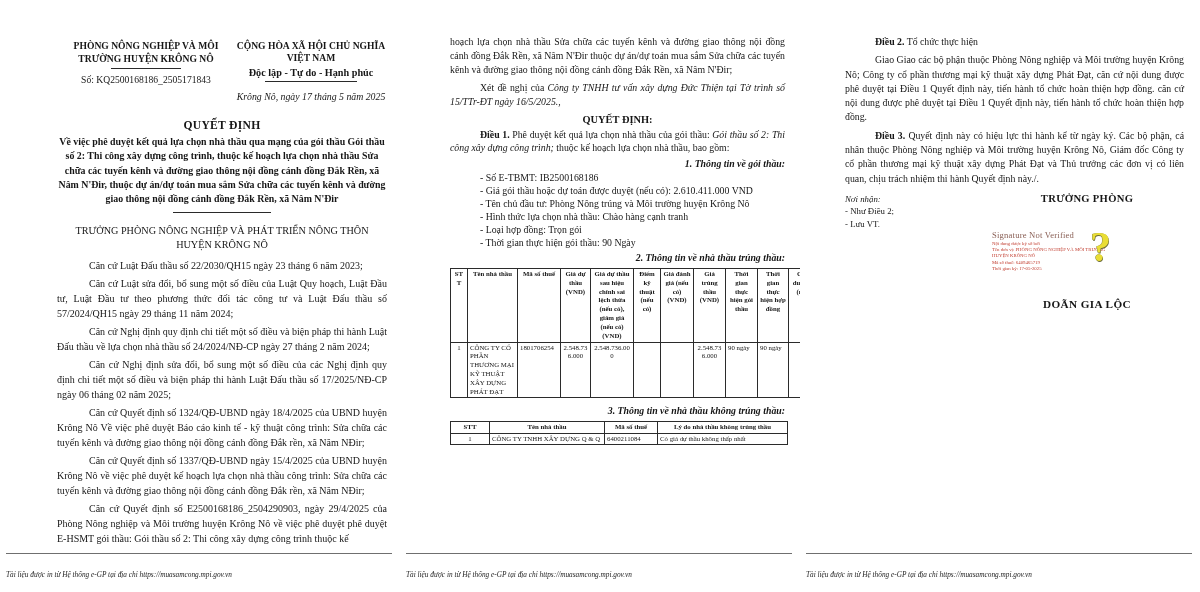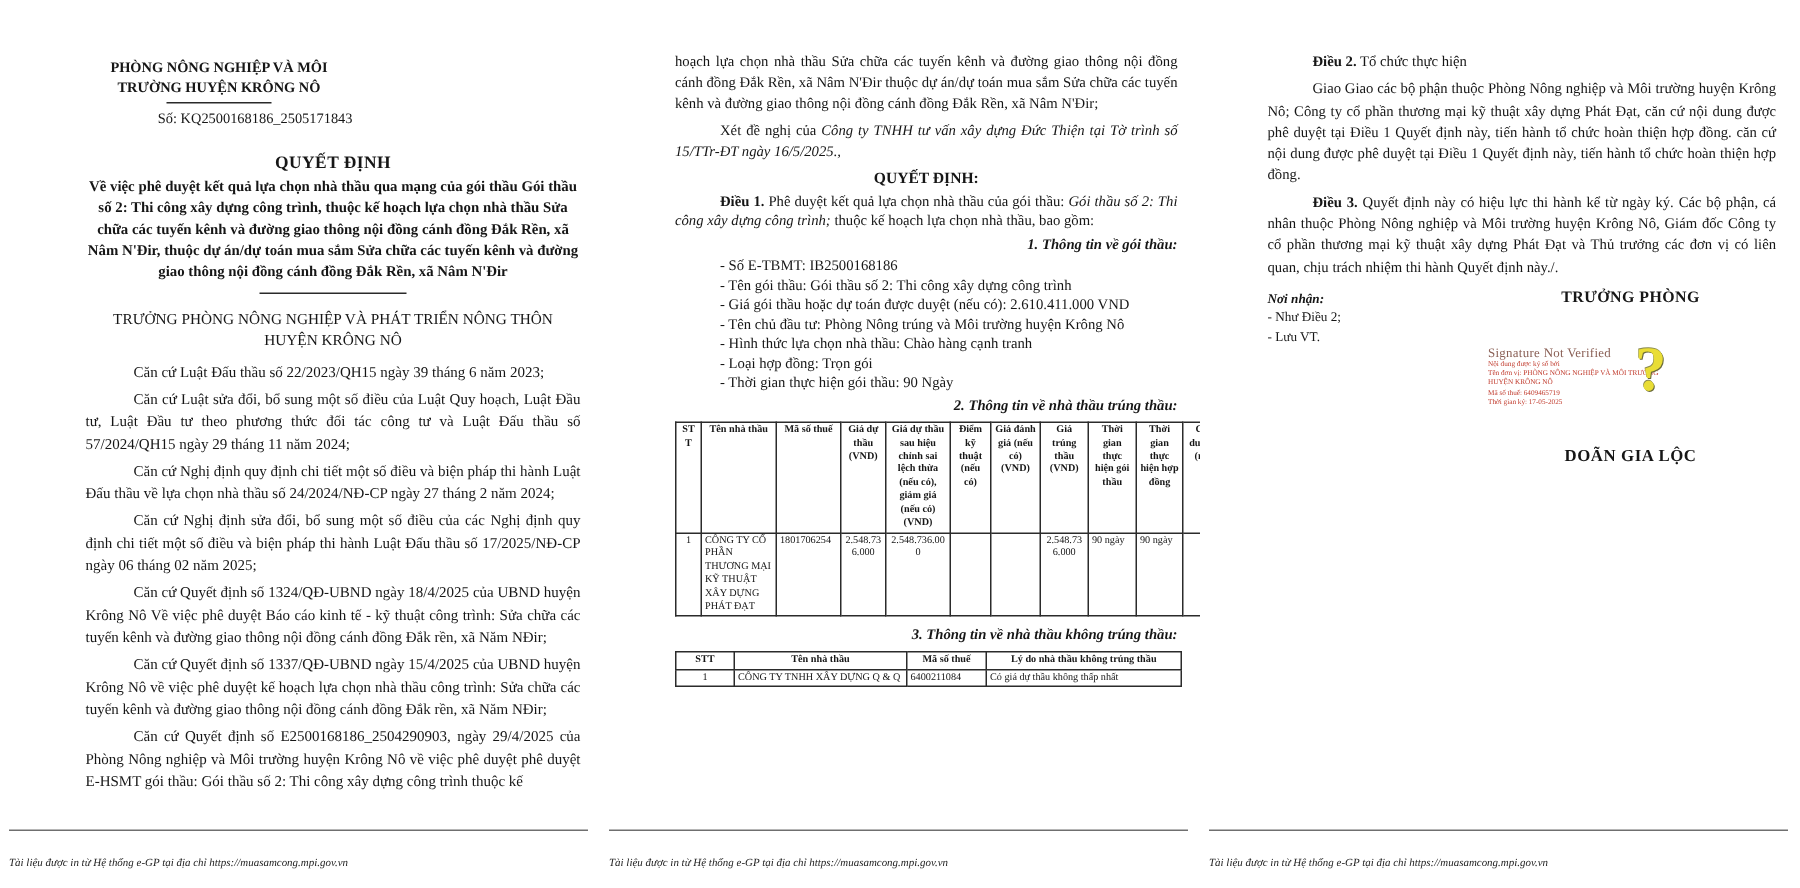--- a/index.html
+++ b/index.html
@@ -9,21 +9,21 @@
   }
   .page { position:absolute; top:0; width:400px; height:592px; overflow:hidden; background:#fff; }
   #page1 { left:0; } #page2 { left:400px; } #page3 { left:800px; }
 
   
   .content1 { padding:40px 13px 0 57px; }
   .hdr { display:flex; }
   .hdr-left { width:178px; text-align:center; font-weight:bold; font-size:9.6px; line-height:1.32; }
   .rule { border-top:1px solid #2a2a2a; height:0; }
   .rule-org { width:70px; margin:3px auto 4px; }
-  .doc-number { font-weight:normal; text-align:right; font-size:9.6px; margin-top:5px; }
+  .doc-number { font-weight:normal; text-align:center; font-size:9.6px; margin-top:5px; }
   .hdr-right { flex:1; text-align:center; line-height:1.3; }
   .motto1 { font-weight:bold; font-size:9.6px; }
   .motto2 { font-weight:bold; font-size:10.2px; margin-top:1px; }
   .rule-motto { width:92px; margin:2px auto 0; }
   .place-date { font-style:italic; font-size:9.8px; margin-top:9px; }
   .title-block { text-align:center; margin-top:15px; }
   .doc-title { font-weight:bold; font-size:11.6px; letter-spacing:0.3px; }
   .doc-subtitle { font-weight:bold; font-size:9.9px; line-height:1.45; margin-top:3px; text-align:center; }
   .rule-sub { width:98px; margin:5px auto 0; }
   .authority { font-weight:normal; font-size:10.2px; line-height:1.4; text-align:center; margin-top:11px; }
@@ -50,21 +50,21 @@
   .sec3-head { margin-top:6px; }
   .loser-table { margin-top:3px; font-size:6.8px; line-height:1.3; }
   .loser-table th { font-weight:bold; text-align:center; }
   .l0{width:34px;} .l1{width:110px;} .l2{width:48px;} .l3{width:125px;}
 
   
   .content3 { padding:35px 16px 0 45px; font-size:9.8px; }
   .content3 p.art { text-align:justify; line-height:1.46; text-indent:30px; margin:0 0 4px; }
   .sign-row { display:flex; margin-top:7px; }
   .noi-nhan { width:145px; font-size:8.8px; line-height:1.4; }
-  .noi-nhan-h { font-weight:bold; font-style:italic; }
+  .noi-nhan-h { font-weight:normal; font-style:italic; }
   .sign-col { flex:1; text-align:center; position:relative; }
   .truong-phong { font-weight:bold; font-size:10.6px; letter-spacing:0.3px; }
   .stamp { position:relative; width:190px; margin:26px auto 0; text-align:left; height:52px; }
   .stamp-title { color:#8a6056; font-size:8.6px; letter-spacing:0.2px;font-family:Liberation Serif, serif; }
   .stamp-lines { color:#c0392b; font-size:4.8px; line-height:1.3; margin-top:1px; }
   .q-mark {
     position:absolute; left:98px; top:-4px; font-size:42px; font-weight:bold;
     color:#e9dd35; text-shadow:0.6px 0.6px 0 #6b6b3a, -0.4px -0.4px 0 #8a8a50; line-height:1;
   }
   .signer-name { font-weight:bold; font-size:11.2px; margin-top:16px; letter-spacing:0.4px; }
@@ -82,31 +82,37 @@
 <div class="canvas">
 
   <div class="page" id="page1">
     <div class="content1">
       <div class="hdr">
         <div class="hdr-left">
           <div>PHÒNG NÔNG NGHIỆP VÀ MÔI TRƯỜNG HUYỆN KRÔNG NÔ</div>
           <div class="rule rule-org"></div>
           <div class="doc-number">Số: KQ2500168186_2505171843</div>
         </div>
+        <div class="hdr-right">
+          <div class="motto1">CỘNG HÒA XÃ HỘI CHỦ NGHĨA VIỆT NAM</div>
+          <div class="motto2">Độc lập - Tự do - Hạnh phúc</div>
+          <div class="rule rule-motto"></div>
+          <div class="place-date">Krông Nô, ngày 17 tháng 5 năm 2025</div>
+        </div>
       </div>
 
       <div class="title-block">
         <div class="doc-title">QUYẾT ĐỊNH</div>
         <div class="doc-subtitle">Về việc phê duyệt kết quả lựa chọn nhà thầu qua mạng của gói thầu Gói thầu số 2: Thi công xây dựng công trình, thuộc kế hoạch lựa chọn nhà thầu Sửa chữa các tuyến kênh và đường giao thông nội đồng cánh đồng Đắk Rền, xã Nâm N'Đir, thuộc dự án/dự toán mua sắm Sửa chữa các tuyến kênh và đường giao thông nội đồng cánh đồng Đắk Rền, xã Nâm N'Đir</div>
         <div class="rule rule-sub"></div>
         <div class="authority">TRƯỞNG PHÒNG NÔNG NGHIỆP VÀ PHÁT TRIỂN NÔNG THÔN HUYỆN KRÔNG NÔ</div>
       </div>
 
       <div class="body1">
-        <p>Căn cứ Luật Đấu thầu số 22/2023/QH15 ngày 39 tháng 6 năm 2023;</p>
+        <p>Căn cứ Luật Đấu thầu số 22/2030/QH15 ngày 23 tháng 6 năm 2023;</p>
         <p>Căn cứ Luật sửa đổi, bổ sung một số điều của Luật Quy hoạch, Luật Đầu tư, Luật Đầu tư theo phương thức đối tác công tư và Luật Đấu thầu số 57/2024/QH15 ngày 29 tháng 11 năm 2024;</p>
         <p>Căn cứ Nghị định quy định chi tiết một số điều và biện pháp thi hành Luật Đấu thầu về lựa chọn nhà thầu số 24/2024/NĐ-CP ngày 27 tháng 2 năm 2024;</p>
         <p>Căn cứ Nghị định sửa đổi, bổ sung một số điều của các Nghị định quy định chi tiết một số điều và biện pháp thi hành Luật Đấu thầu số 17/2025/NĐ-CP ngày 06 tháng 02 năm 2025;</p>
         <p>Căn cứ Quyết định số 1324/QĐ-UBND ngày 18/4/2025 của UBND huyện Krông Nô Về việc phê duyệt Báo cáo kinh tế - kỹ thuật công trình: Sửa chữa các tuyến kênh và đường giao thông nội đồng cánh đồng Đắk rền, xã Năm NĐir;</p>
         <p>Căn cứ Quyết định số 1337/QĐ-UBND ngày 15/4/2025 của UBND huyện Krông Nô về việc phê duyệt kế hoạch lựa chọn nhà thầu công trình: Sửa chữa các tuyến kênh và đường giao thông nội đồng cánh đồng Đắk rền, xã Năm NĐir;</p>
         <p>Căn cứ Quyết định số E2500168186_2504290903, ngày 29/4/2025 của Phòng Nông nghiệp và Môi trường huyện Krông Nô về việc phê duyệt phê duyệt E-HSMT gói thầu: Gói thầu số 2: Thi công xây dựng công trình thuộc kế</p>
       </div>
     </div>
     <div class="page-footer">Tài liệu được in từ Hệ thống e-GP tại địa chỉ https://muasamcong.mpi.gov.vn</div>
   </div>
@@ -114,21 +120,20 @@
   <div class="page" id="page2">
     <div class="content2">
       <p class="p-cont">hoạch lựa chọn nhà thầu Sửa chữa các tuyến kênh và đường giao thông nội đồng cánh đồng Đắk Rền, xã Nâm N'Đir thuộc dự án/dự toán mua sắm Sửa chữa các tuyến kênh và đường giao thông nội đồng cánh đồng Đắk Rền, xã Nâm N'Đir;</p>
       <p class="p-xet"><span>Xét đề nghị của </span><i>Công ty TNHH tư vấn xây dựng Đức Thiện tại Tờ trình số 15/TTr-ĐT ngày 16/5/2025.,</i></p>
       <div class="qd-heading">QUYẾT ĐỊNH:</div>
 
       <p class="p-d1"><b>Điều 1.</b><span> Phê duyệt kết quả lựa chọn nhà thầu của gói thầu: </span><i>Gói thầu số 2: Thi công xây dựng công trình;</i><span> thuộc kế hoạch lựa chọn nhà thầu, bao gồm:</span></p>
 
       <div class="sec-head">1. Thông tin về gói thầu:</div>
       <div class="item">- Số E-TBMT: IB2500168186</div>
-      <div class="item">- Tên gói thầu: Gói thầu số 2: Thi công xây dựng công trình</div>
       <div class="item">- Giá gói thầu hoặc dự toán được duyệt (nếu có): 2.610.411.000 VND</div>
       <div class="item">- Tên chủ đầu tư: Phòng Nông trúng và Môi trường huyện Krông Nô</div>
       <div class="item">- Hình thức lựa chọn nhà thầu: Chào hàng cạnh tranh</div>
       <div class="item">- Loại hợp đồng: Trọn gói</div>
       <div class="item">- Thời gian thực hiện gói thầu: 90 Ngày</div>
 
       <div class="sec-head">2. Thông tin về nhà thầu trúng thầu:</div>
 
       <table class="winner-table">
         <tbody>

